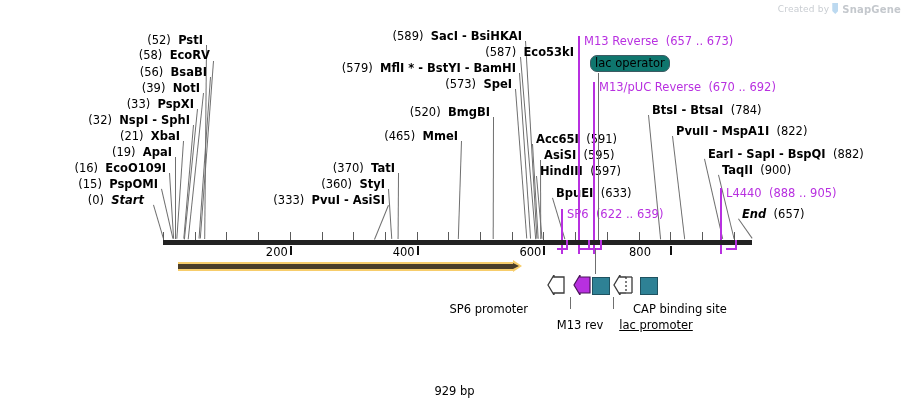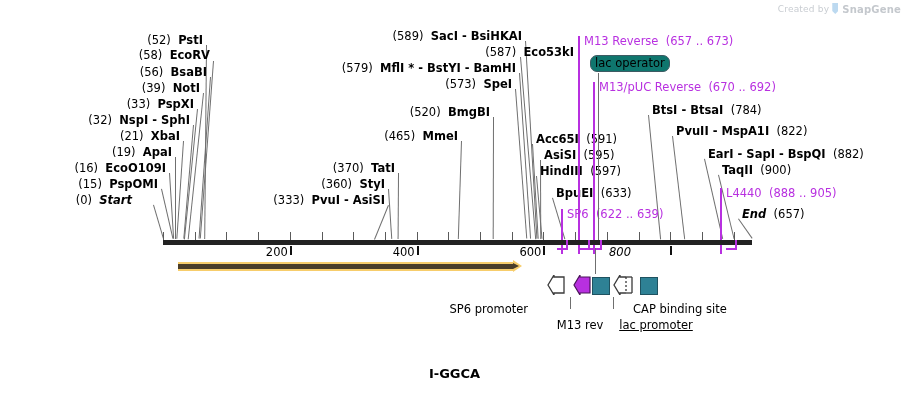--- a/index.html
+++ b/index.html
@@ -116,21 +116,21 @@
       <div class="lbl right" style="left: 203px; top: 33px;"><span class="pos">(52)</span>&nbsp;&nbsp;<span class="enz">PstI</span></div>
       <div class="lbl right" style="left: 210px; top: 48px;"><span class="pos">(58)</span>&nbsp;&nbsp;<span class="enz">EcoRV</span></div>
       <div class="lbl right" style="left: 207px; top: 65px;"><span class="pos">(56)</span>&nbsp;&nbsp;<span class="enz">BsaBI</span></div>
       <div class="lbl right" style="left: 200px; top: 81px;"><span class="pos">(39)</span>&nbsp;&nbsp;<span class="enz">NotI</span></div>
       <div class="lbl right" style="left: 194px; top: 97px;"><span class="pos">(33)</span>&nbsp;&nbsp;<span class="enz">PspXI</span></div>
       <div class="lbl right" style="left: 190px; top: 113px;"><span class="pos">(32)</span>&nbsp;&nbsp;<span class="enz">NspI</span><span class="dash"> - </span><span class="enz">SphI</span></div>
       <div class="lbl right" style="left: 180px; top: 129px;"><span class="pos">(21)</span>&nbsp;&nbsp;<span class="enz">XbaI</span></div>
       <div class="lbl right" style="left: 172px; top: 145px;"><span class="pos">(19)</span>&nbsp;&nbsp;<span class="enz">ApaI</span></div>
       <div class="lbl right" style="left: 166px; top: 161px;"><span class="pos">(16)</span>&nbsp;&nbsp;<span class="enz">EcoO109I</span></div>
       <div class="lbl right" style="left: 158px; top: 177px;"><span class="pos">(15)</span>&nbsp;&nbsp;<span class="enz">PspOMI</span></div>
-      <div class="lbl ital right" style="left: 132px; top: 193px;"><span class="pos">(0)</span>&nbsp;&nbsp;<span class="enz">Start</span></div>
+      <div class="lbl ital right" style="left: 144px; top: 193px;"><span class="pos">(0)</span>&nbsp;&nbsp;<span class="enz">Start</span></div>
       <div class="lbl right" style="left: 385px; top: 193px;"><span class="pos">(333)</span>&nbsp;&nbsp;<span class="enz">PvuI</span><span class="dash"> - </span><span class="enz">AsiSI</span></div>
       <div class="lbl right" style="left: 385px; top: 177px;"><span class="pos">(360)</span>&nbsp;&nbsp;<span class="enz">StyI</span></div>
       <div class="lbl right" style="left: 395px; top: 161px;"><span class="pos">(370)</span>&nbsp;&nbsp;<span class="enz">TatI</span></div>
       <div class="lbl right" style="left: 458px; top: 129px;"><span class="pos">(465)</span>&nbsp;&nbsp;<span class="enz">MmeI</span></div>
       <div class="lbl right" style="left: 490px; top: 105px;"><span class="pos">(520)</span>&nbsp;&nbsp;<span class="enz">BmgBI</span></div>
       <div class="lbl right" style="left: 512px; top: 77px;"><span class="pos">(573)</span>&nbsp;&nbsp;<span class="enz">SpeI</span></div>
       <div class="lbl right" style="left: 516px; top: 61px;"><span class="pos">(579)</span>&nbsp;&nbsp;<span class="enz">MflI *</span><span class="dash"> - </span><span class="enz">BstYI</span><span class="dash"> - </span><span class="enz">BamHI</span></div>
       <div class="lbl right" style="left: 546px; top: 45px; margin-left: 28px;"><span class="pos">(587)</span>&nbsp;&nbsp;<span class="enz">Eco53kI</span></div>
       <div class="lbl right" style="left: 522px; top: 29px;"><span class="pos">(589)</span>&nbsp;&nbsp;<span class="enz">SacI</span><span class="dash"> - </span><span class="enz">BsiHKAI</span></div>
       <div class="lbl" style="left: 536px; top: 132px;"><span class="enz">Acc65I</span>&nbsp;&nbsp;<span class="pos">(591)</span></div>
@@ -180,21 +180,21 @@
       <div class="tick" style="left: 670.212px; top: 232px; height: 8px;"></div>
       <div class="tick" style="left: 701.913px; top: 232px; height: 8px;"></div>
       <div class="tick" style="left: 733.614px; top: 232px; height: 8px;"></div>
       <div class="bigtick" style="left: 289.803px; top: 246px; height: 9px;"></div>
       <div class="ticklabel" style="left: 287.803px; top: 245px;">200</div>
       <div class="bigtick" style="left: 416.606px; top: 246px; height: 9px;"></div>
       <div class="ticklabel" style="left: 414.606px; top: 245px;">400</div>
       <div class="bigtick" style="left: 543.409px; top: 246px; height: 9px;"></div>
       <div class="ticklabel" style="left: 541.409px; top: 245px;">600</div>
       <div class="bigtick" style="left: 670.212px; top: 246px; height: 9px;"></div>
-      <div class="ticklabel" style="left: 631px; top: 245px; font-style: italic;">800</div>
+      <div class="ticklabel" style="left: 651px; top: 245px;">800</div>
     </div>
 
   <div id="brackets">
       <div class="prim" style="left: 557.357px; top: 248px; width: 10.7783px; height: 8px;">
         <div class="bar" style="width:10.778256189451099px"></div>
         <div class="cap" style="left:8.778256189451099px;top:-8px;height:8px;"></div>
       </div>
       <div class="prim" style="left: 579.548px; top: 248px; width: 10.1442px; height: 8px;">
         <div class="bar" style="width:10.144241119483354px"></div>
         <div class="cap" style="left:8.144241119483354px;top:-8px;height:8px;"></div>
@@ -234,15 +234,15 @@
           <line x1="19" y1="2" x2="19" y2="18" stroke="#3a3a3a" stroke-width="1.3"></line>
         </svg></div>
       <div class="flabel" style="top: 318px; left: 656px; transform: translateX(-50%); text-decoration: underline;">lac promoter</div>
       <div class="fstem" style="left: 613px; top: 297px; height: 12px;"></div>
       <div class="gl sq" style="left: 640px; top: 277px; position: absolute;"></div>
       <div class="flabel" style="top: 302px; left: 633px;">CAP binding site</div>
       <div class="gl sq" style="left: 592px; top: 277px; position: absolute;"></div>
       <div style="position: absolute; left: 595px; top: 248px; width: 1px; height: 26px; background: rgb(111, 111, 111);"></div>
     </div>
 
-  <div class="ftitle" style="top:366px">I-GGCA</div>
+  <div class="fsub" style="top:384px">929 bp</div>
 <div style="position: absolute; left: 598px; top: 73px; width: 1px; height: 167px; background: rgb(111, 111, 111);"></div>
   </div>
 
 </body></html>

